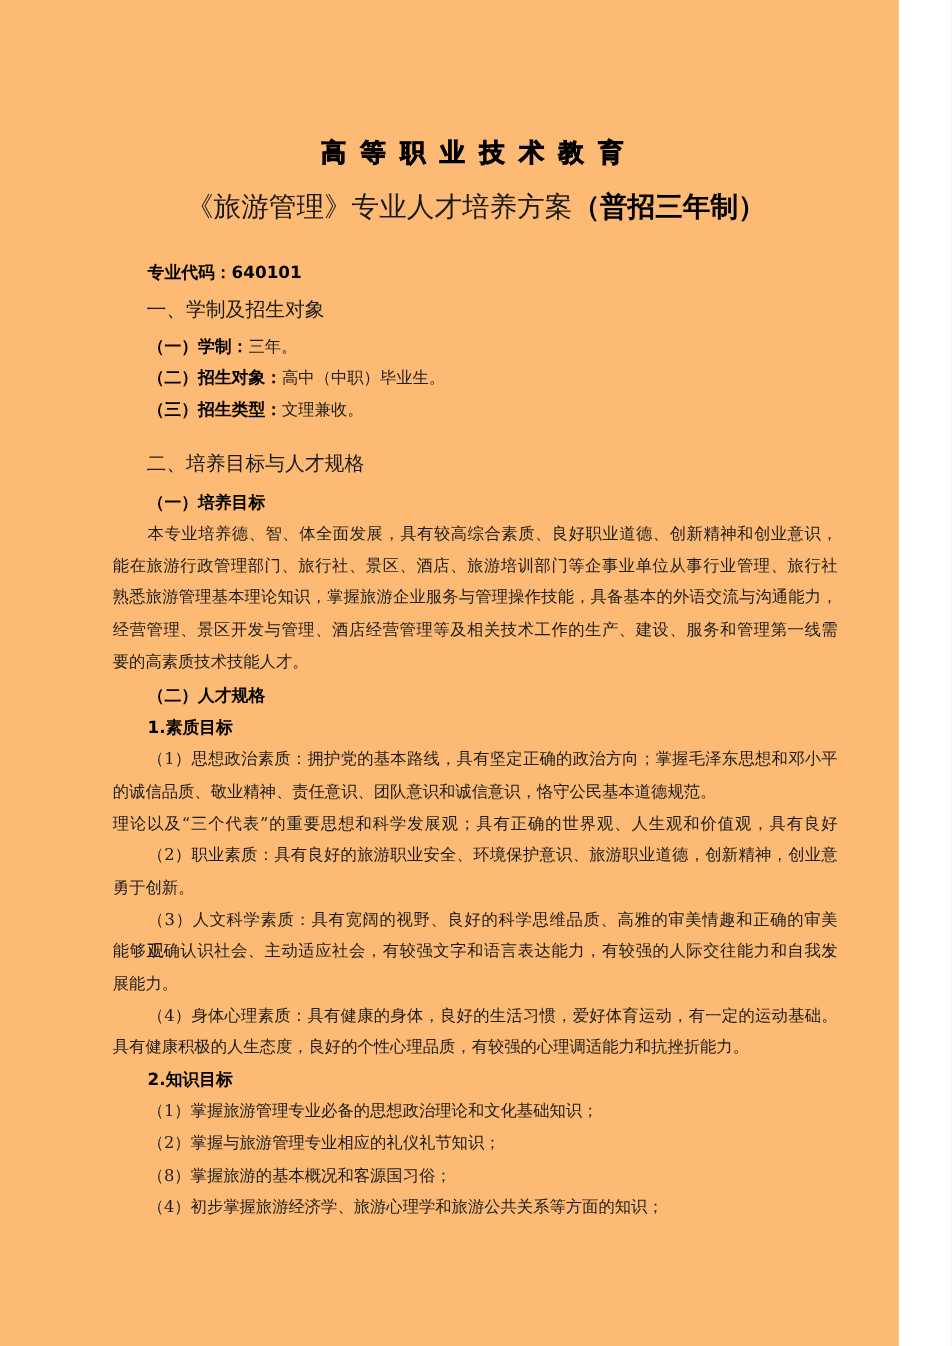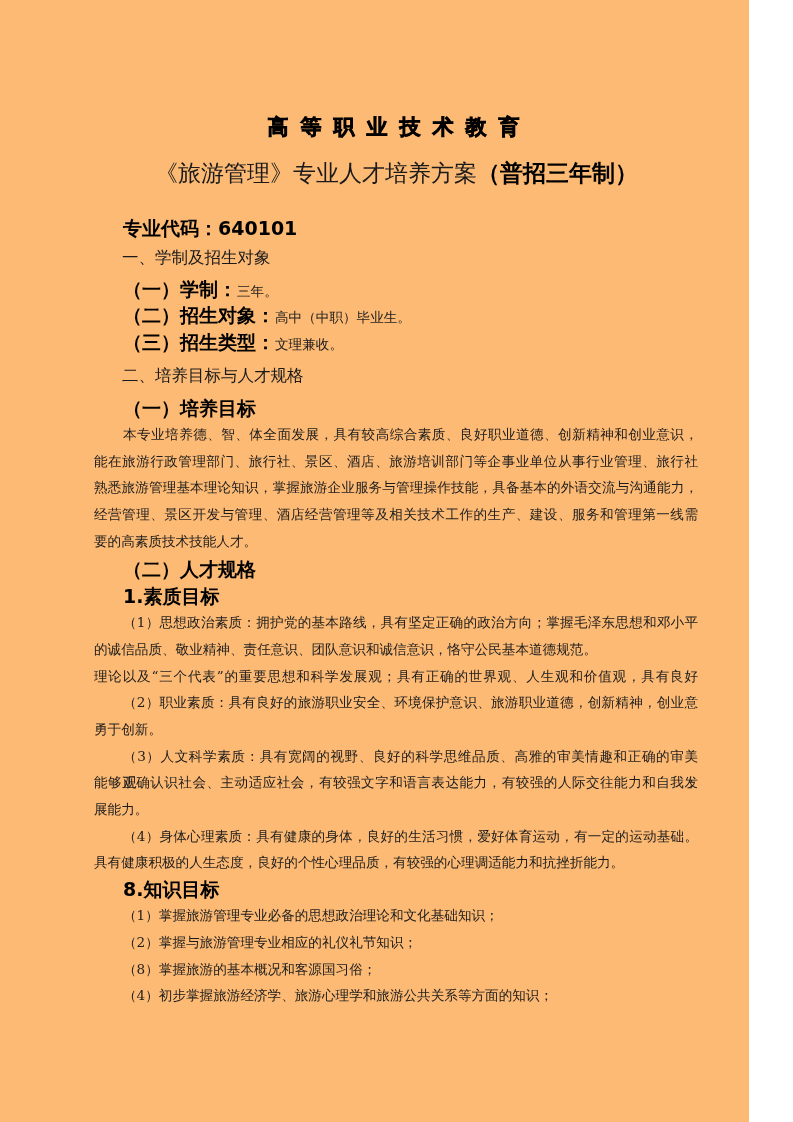--- a/index.html
+++ b/index.html
@@ -49,41 +49,41 @@
     .row {
       height: 26.65px;
       line-height: 26.65px;
       font-size: 13.6px;
       white-space: nowrap;
     }
     .indent { padding-left: 29px; }
     .bold-sans {
       font-family: "DejaVu Sans", "Liberation Sans", sans-serif;
       font-weight: bold;
-      font-size: 19px;
+      font-size: 14px;
       color: #000;
     }
     .h-level1 {
       font-family: "DejaVu Sans", "Liberation Sans", sans-serif;
       font-size: 16.5px;
       color: #1a1a1a;
       padding-left: 28px;
     }
     .jl {
       white-space: normal;
       text-align: justify;
       text-align-last: justify;
     }
     .ll {
       white-space: nowrap;
       text-align: left;
     }
     .mt-h1 { margin-top: 3.35px; }
     .mt-i1 { margin-top: 4.35px; }
-    .mt-h2 { margin-top: 7px; }
+    .mt-h2 { margin-top: 18px; }
     .mt-s1 { margin-top: 5.35px; }
     .mt-s2 { margin-top: 1.75px; }
   </style>
 </head>
 <body>
 
 <div class="page">
 
   <div class="doc-title">高等职业技术教育</div>
 
@@ -140,21 +140,21 @@
       <div class="row indent jl">（3）人文科学素质：具有宽阔的视野、良好的科学思维品质、高雅的审美情趣和正确的审美观；</div>
       <div class="row jl">能够正确认识社会、主动适应社会，有较强文字和语言表达能力，有较强的人际交往能力和自我发</div>
       <div class="row ll">展能力。</div>
     </div>
 
     <div>
       <div class="row indent jl">（4）身体心理素质：具有健康的身体，良好的生活习惯，爱好体育运动，有一定的运动基础。</div>
       <div class="row ll">具有健康积极的人生态度，良好的个性心理品质，有较强的心理调适能力和抗挫折能力。</div>
     </div>
 
-    <div class="row indent bold-sans">8.知识目标</div>
+    <div class="row indent bold-sans">2.知识目标</div>
 
     <div>
       <div class="row indent ll">（1）掌握旅游管理专业必备的思想政治理论和文化基础知识；</div>
       <div class="row indent ll">（2）掌握与旅游管理专业相应的礼仪礼节知识；</div>
       <div class="row indent ll">（8）掌握旅游的基本概况和客源国习俗；</div>
       <div class="row indent ll">（4）初步掌握旅游经济学、旅游心理学和旅游公共关系等方面的知识；</div>
     </div>
 
   </div>
 </div>

